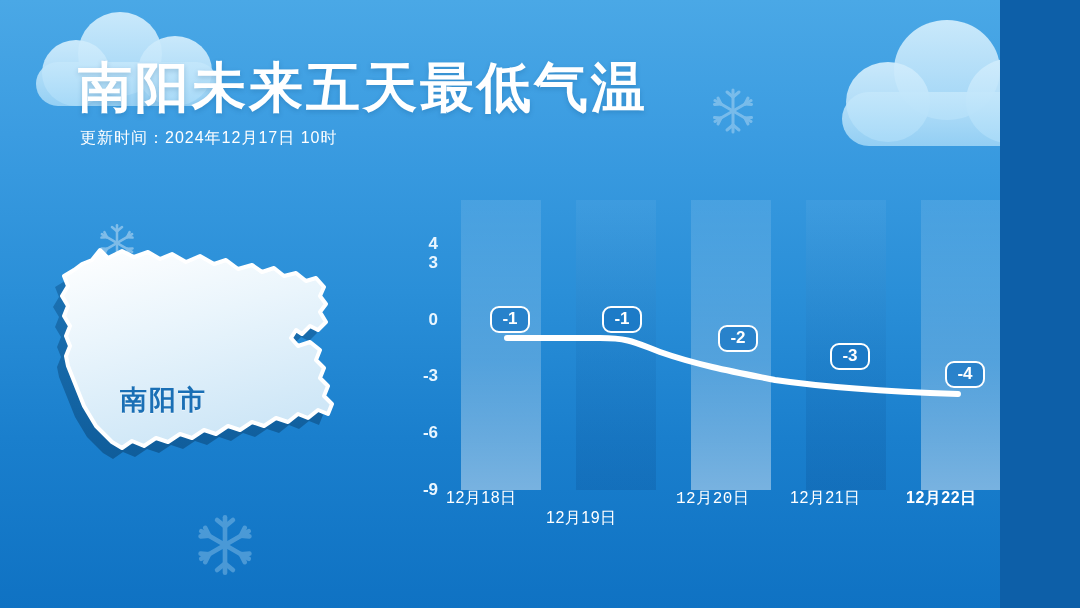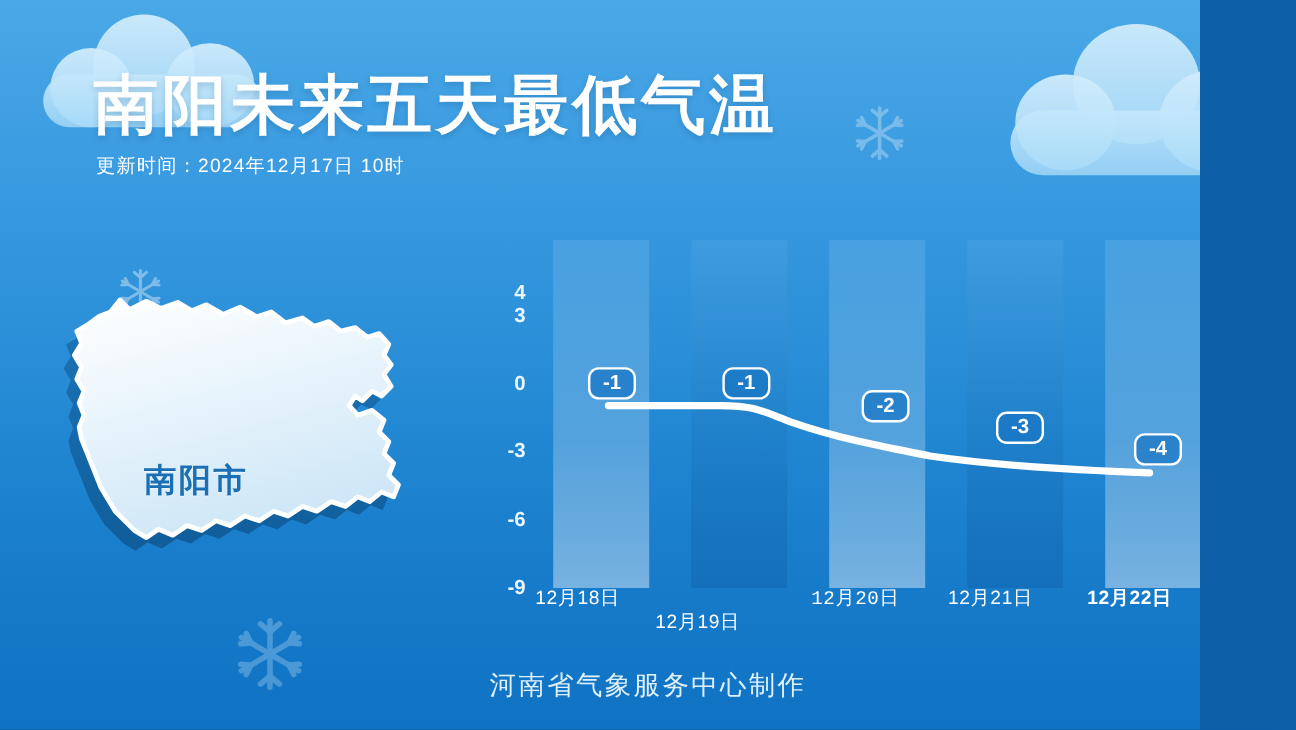--- a/index.html
+++ b/index.html
@@ -321,15 +321,14 @@
     <div class="val-badge" style="left:830px; top:343px;">-3</div>
     <div class="val-badge" style="left:945px; top:361px;">-4</div>
 
     <div class="x-label" style="left:446px;">12月18日</div>
     <div class="x-label" style="left:546px;margin-top:20px;">12月19日</div>
     <div class="x-label" style="left:676px;font-family:Liberation Mono, monospace;">12月20日</div>
     <div class="x-label" style="left:790px;">12月21日</div>
     <div class="x-label" style="left:906px;font-weight:bold;">12月22日</div>
   </div>
 
-  <div id="footer">河南省气象服务中心制作</div>
 
 </div>
 
 </body></html>

